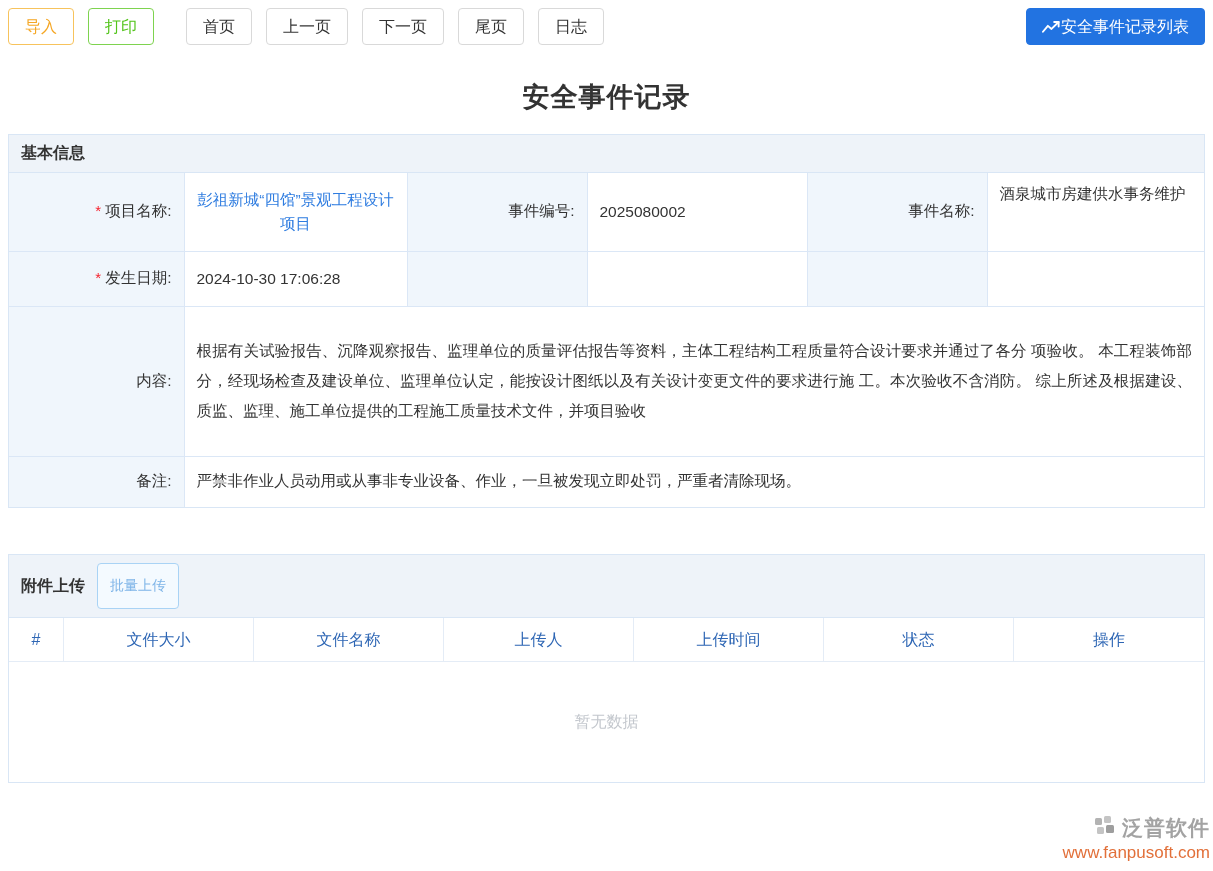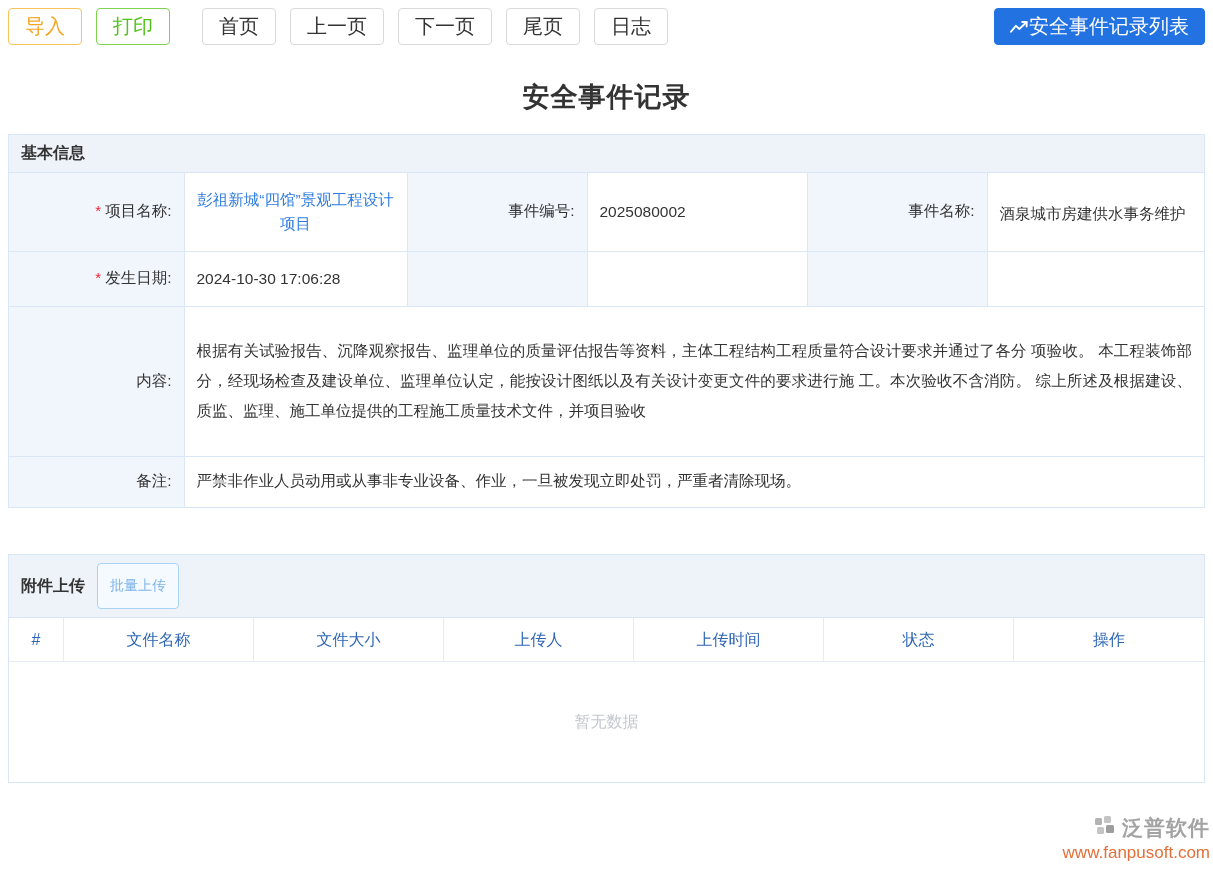--- a/index.html
+++ b/index.html
@@ -19,21 +19,21 @@
 
   
   .toolbar { display: flex; align-items: center; }
   .btn {
     height: 37px;
     padding: 0 16px;
     margin-right: 14px;
     background: #fff;
     border: 1px solid #d9d9d9;
     border-radius: 4px;
-    font-size: 20px;
+    font-size: 16px;
     color: #333;
     cursor: pointer;
     font-family: inherit;
     line-height: 35px;
   }
   .btn-import { color: #f5a623; border-color: #f7c35c; }
   .btn-print  { color: #52c41a; border-color: #7ed34f; margin-right: 24px; }
   .btn-first  { margin-left: 8px; }
   .btn-prev, .btn-next, .btn-last, .btn-log { }
   .btn-primary {
@@ -205,21 +205,21 @@
         <td>
           <a class="link">彭祖新城“四馆”景观工程设计项目</a>
         </td>
         <td class="lbl">
           <span>事件编号:</span>
         </td>
         <td>2025080002</td>
         <td class="lbl">
           <span>事件名称:</span>
         </td>
-        <td style="line-height:1.7; vertical-align:top; padding-top:28px;">酒泉城市房建供水事务维护</td>
+        <td style="line-height:1.7; vertical-align:top; padding-top:8px;">酒泉城市房建供水事务维护</td>
       </tr>
       <tr class="row-2">
         <td class="lbl">
           <span class="req">*</span><span>发生日期:</span>
         </td>
         <td>2024-10-30 17:06:28</td>
         <td class="tint"></td>
         <td></td>
         <td class="tint"></td>
         <td></td>
@@ -240,22 +240,22 @@
       </table>
   </section>
 
   <section class="panel" style="margin-top:46px;">
     <div class="panel-header">
       <span>附件上传</span>
       <button class="batch-btn">批量上传</button>
     </div>
     <div class="att-head">
       <div class="col c0">#</div>
+      <div class="col c2">文件大小</div>
       <div class="col c1">文件名称</div>
-      <div class="col c2">文件大小</div>
       <div class="col c3">上传人</div>
       <div class="col c4">上传时间</div>
       <div class="col c5">状态</div>
       <div class="col c6">操作</div>
     </div>
     <div class="att-empty">暂无数据</div>
   </section>
 
   <div class="watermark">
     <div class="brand-row">

